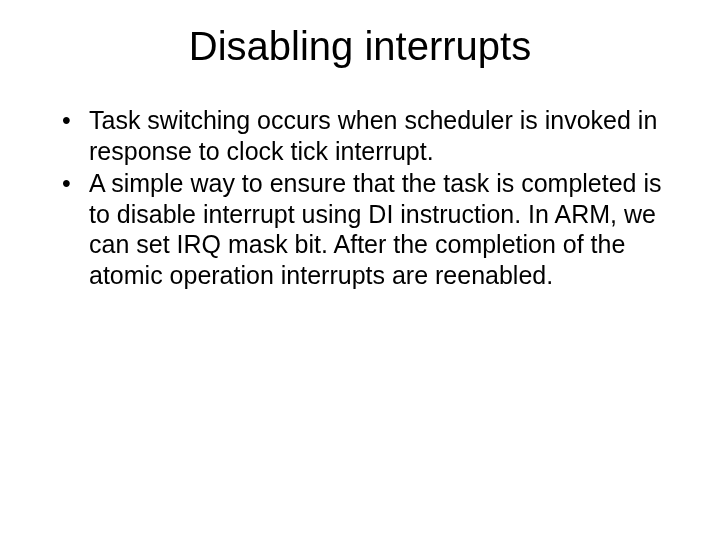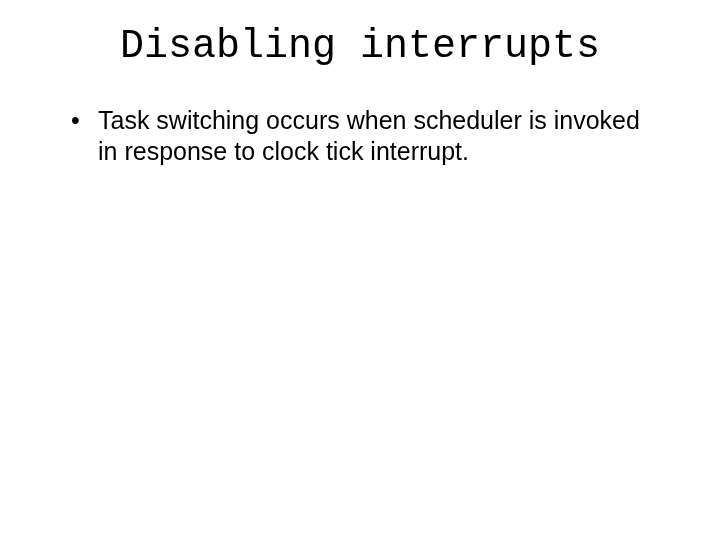--- a/index.html
+++ b/index.html
@@ -17,25 +17,24 @@
     width: 720px;
     height: 540px;
     padding: 24px 50px 40px 50px;
   }
   .title {
     font-size: 40px;
     font-weight: 400;
     text-align: center;
     margin: 0 0 36px 0;
     letter-spacing: 0px;
-    font-family: Liberation Mono, monospace;
   }
   ul.bullets {
     list-style: none;
-    margin: 13px;
+    margin: 4px;
     padding: 0;
   }
   ul.bullets > li {
     position: relative;
     padding-left: 35px;
     font-size: 25px;
     line-height: 1.22;
     margin-bottom: 2px;
   }
   ul.bullets > li::before {
@@ -48,14 +47,15 @@
   }
 </style>
 </head>
 <body>
 
 <div class="slide">
   <h1 class="title">Disabling interrupts</h1>
 
   <ul class="bullets">
     <li>Task switching occurs when scheduler is invoked in response to clock tick interrupt.</li>
+    <li>A simple way to ensure that the task is completed is to disable interrupt using DI instruction. In ARM, we can set IRQ mask bit. After the completion of the atomic operation interrupts are reenabled.</li>
   </ul>
 </div>
 
 </body></html>

